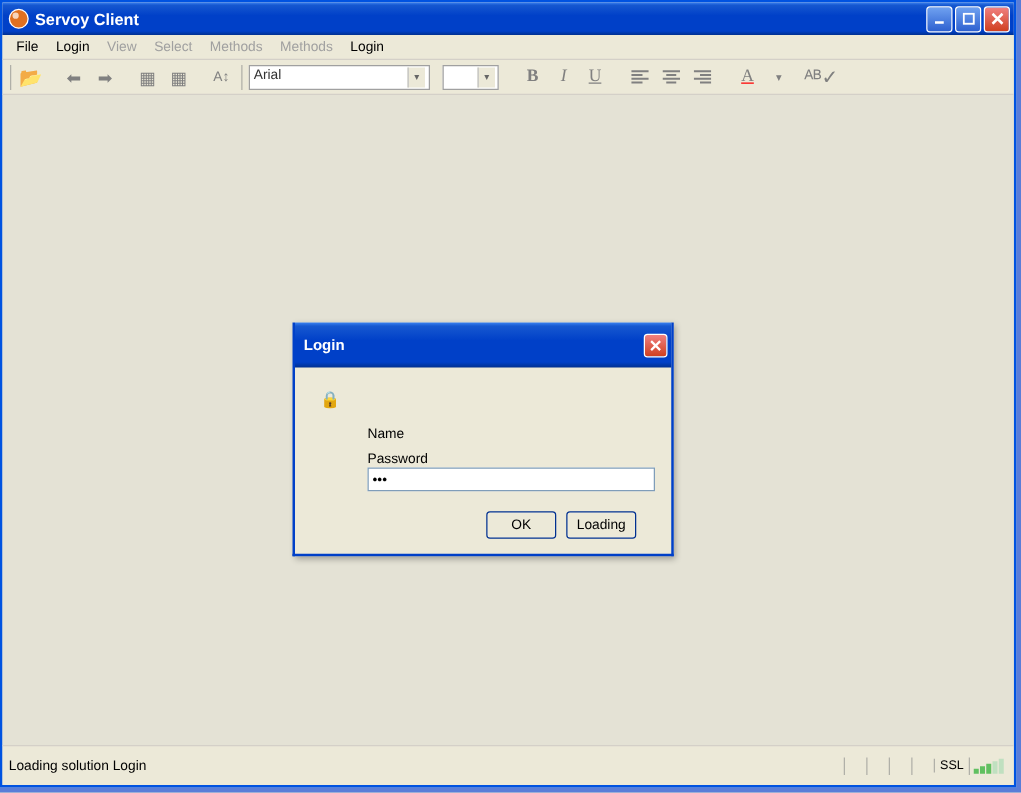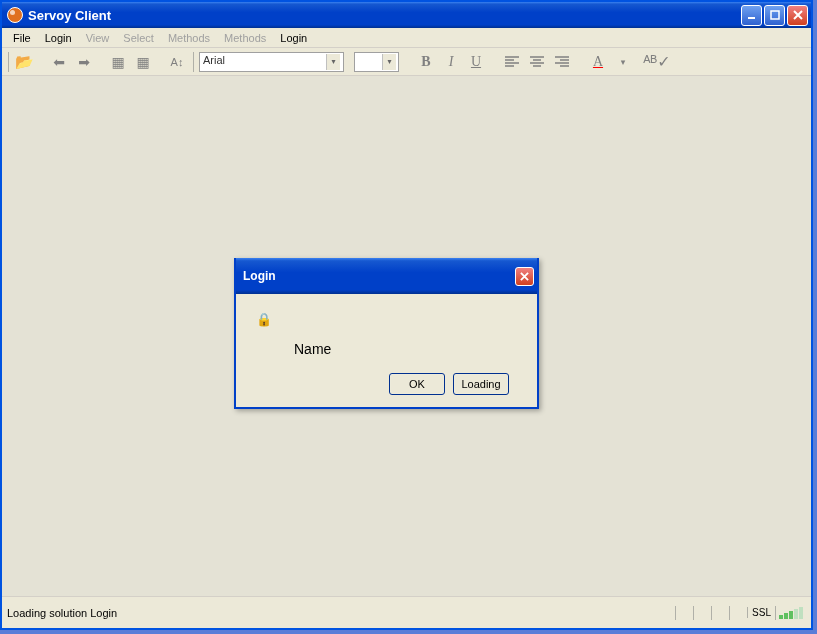--- a/index.html
+++ b/index.html
@@ -225,21 +225,21 @@
       margin-bottom: 14px;
       padding-left: 6px;
     }
     .lock-icon {
       color: #1040a0;
       font-size: 13px;
     }
     .dialog-prompt { font-size: 11px; }
     .form-group { margin-bottom: 8px; padding-left: 44px; }
     .form-label {
-      font-size: 14px;
+      font-size: 11px;
       display: block;
       margin-bottom: 1px;
     }
     .form-input {
       width: 230px;
       height: 19px;
       border: 1px solid #7f9db9;
       background: #fff;
       font-size: 11px;
       padding: 1px 3px;
@@ -376,20 +376,24 @@
           </svg>
       </div>
     </div>
     <div class="dialog-body">
       <div class="dialog-header">
         <span class="lock-icon">🔒</span>
       </div>
       <div class="form-group">
         <label class="form-label">Name</label>
       </div>
+      <div class="form-group">
+        <label class="form-label">Password</label>
+        <input class="form-input" type="password" value="abc" style="">
+      </div>
       <div class="dialog-buttons">
         <button class="dialog-btn">OK</button>
         <button class="dialog-btn">Loading</button>
       </div>
     </div>
   </div>
 
 </div>
 
 </body></html>

